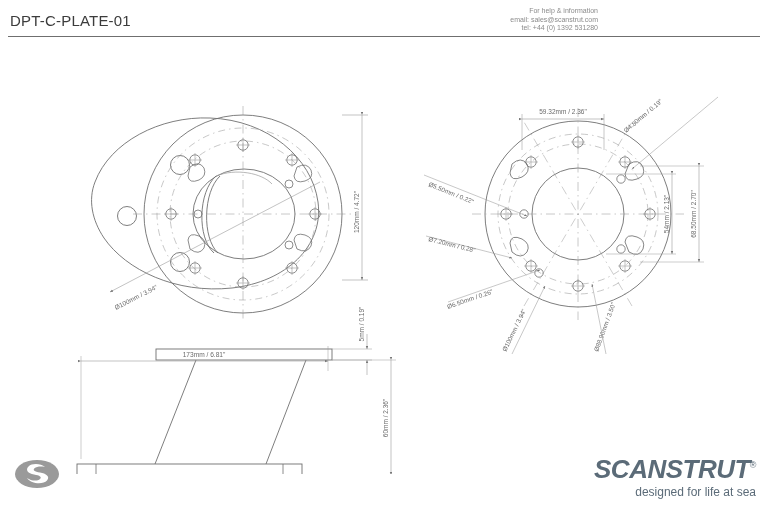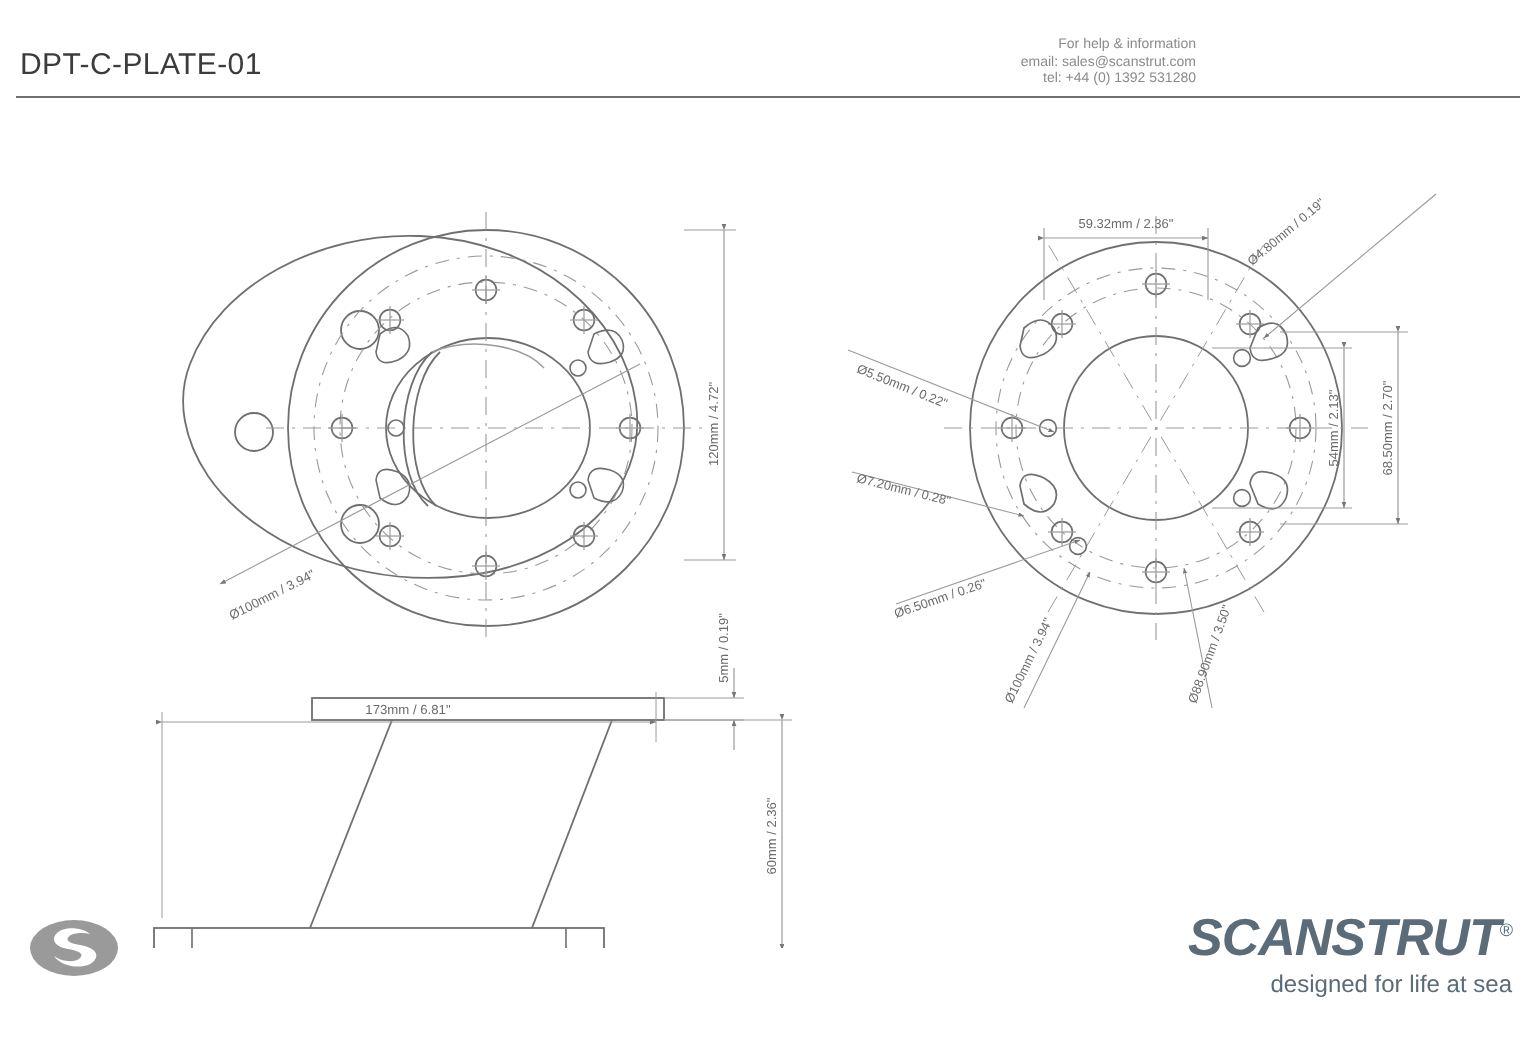--- a/index.html
+++ b/index.html
@@ -4,21 +4,21 @@
 <style>
   html,body{margin:0;padding:0;}
   body{
     width:768px;height:523px;background:#ffffff;
     font-family:"Liberation Sans", sans-serif;
     color:#3a3a3a;overflow:hidden;position:relative;
   }
   .sheet{position:absolute;inset:0;}
 
   
-  .header{position:absolute;left:0;top:16px;width:608px;height:34px;}
+  .header{position:absolute;left:0;top:4px;width:608px;height:34px;}
   .doc-title{
     position:absolute;left:10px;top:8px;
     font-size:15px;color:#3c3c3c;letter-spacing:.2px;white-space:nowrap;
   }
   .contact{
     position:absolute;right:10px;top:3px;text-align:right;
     font-size:7px;line-height:8.6px;color:#8b8b8b;
   }
   .header-rule{
     position:absolute;left:8px;top:32px;width:752px;height:1px;background:#6f6f6f;

